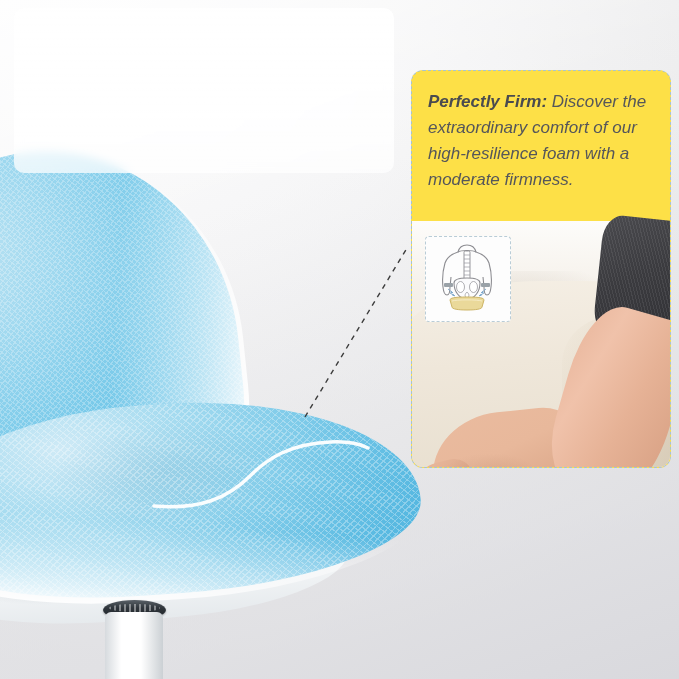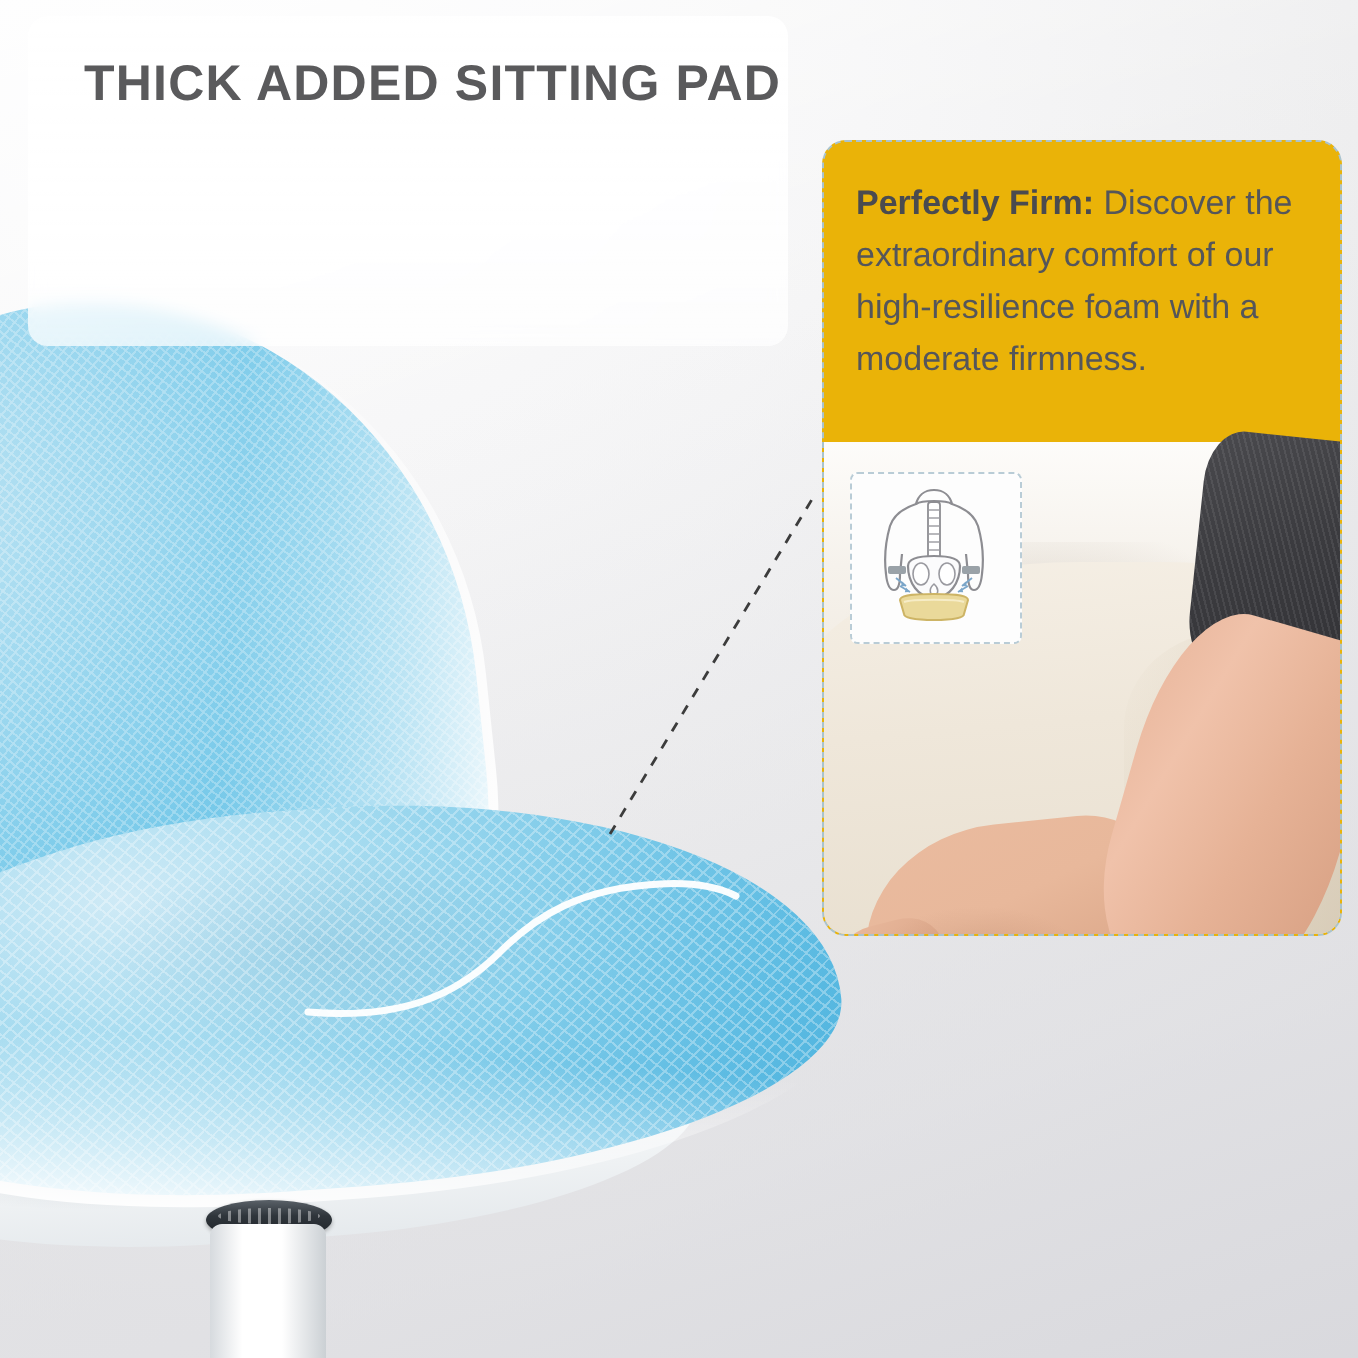--- a/index.html
+++ b/index.html
@@ -239,22 +239,23 @@
 
   
   .callout {
     position: absolute;
     left: 411px;
     top: 70px;
     width: 258px;
     height: 396px;
     border: 1px dashed #a9c3ce;
     border-radius: 12px;
-    background: #eab308;
+    background: #fde047;
     overflow: hidden;
+    font-style: italic;
   }
   .callout-text {
     position: absolute;
     left: 16px;
     top: 18px;
     width: 232px;
     font-size: 17px;
     line-height: 26px;
     color: #55565a;
     z-index: 4;
@@ -422,21 +423,20 @@
 
     <div class="gas-collar"></div>
     <div class="gas-cylinder"></div>
   </div>
 
   <svg class="connector">
     <line x1="10" y1="182" x2="112" y2="13"></line>
   </svg>
 
   <div class="text-panel">
-    <div class="headline">THICK ADDED SITTING PAD</div>
   </div>
 
   <div class="callout">
 
     <div class="foam-photo">
       <div class="foam-bg"></div>
       <div class="foam-shadow"></div>
       <div class="foam-top"></div>
       <div class="foam-edge"></div>
 

